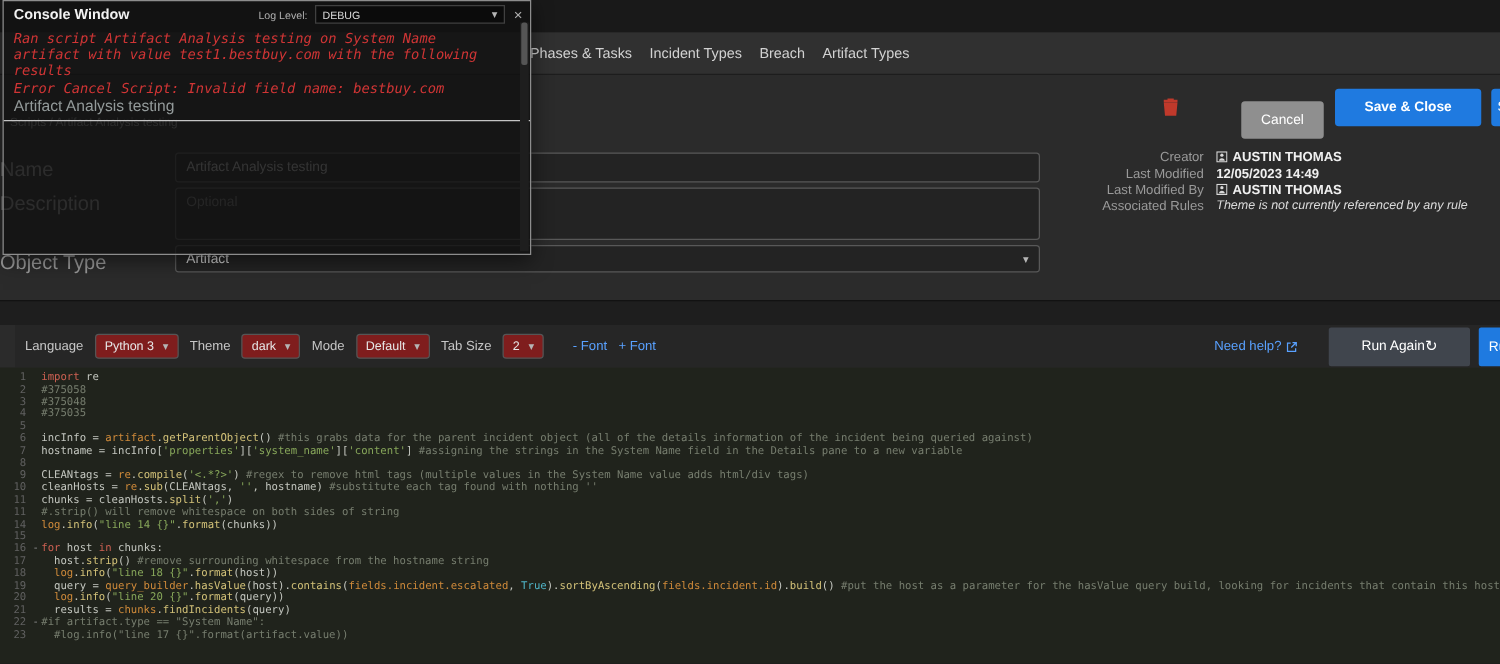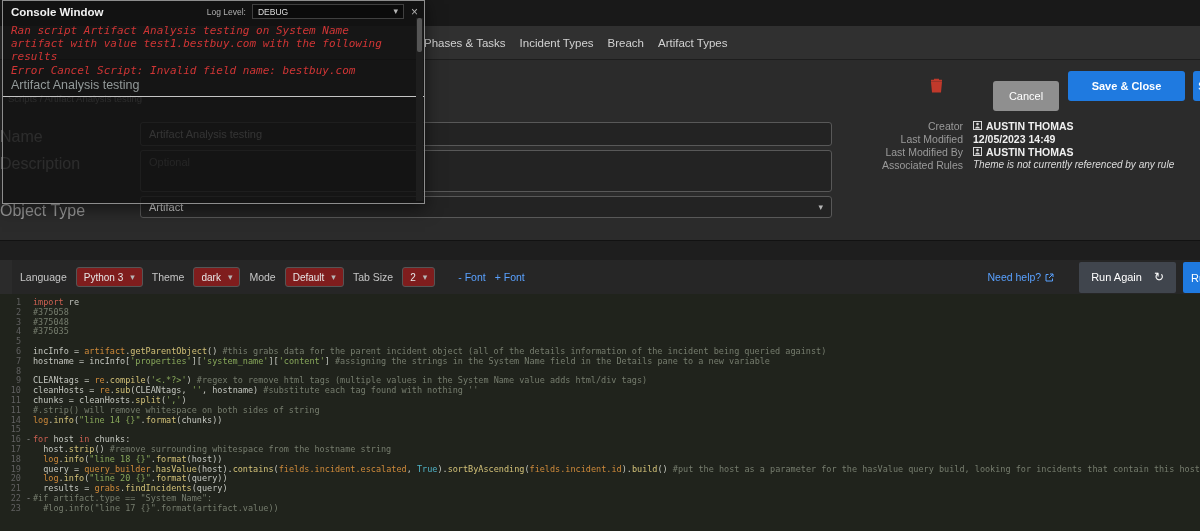--- a/index.html
+++ b/index.html
@@ -37,21 +37,21 @@
   .m-note{color:#dcdcdc;font-size:10px;font-style:italic;font-weight:normal}
 
   
   .divband{position:absolute;left:0;top:240px;width:100%;height:20px;background:#1e1e1e;border-top:1px solid #121212}
   .edtoolbar{position:absolute;left:12px;top:260px;width:100%;height:34px;background:#262626;display:flex;align-items:center;padding:0 8px;gap:9px}
   .t-label{color:#c6c6c6;font-size:10.5px}
   .t-select{height:20px;background:#7f1d1d;border:1px solid #555;border-radius:3px;color:#e6e6e6;font-size:10px;display:inline-flex;align-items:center;gap:7px;padding:0 7px;cursor:pointer;white-space:nowrap}
   .t-link{color:#59a1ff;font-size:10.5px;cursor:pointer;white-space:nowrap}
   .t-link.minus{margin-left:14px}
   .help-link{margin-left:auto;display:flex;align-items:center;gap:4px}
-  .btn-run{height:31px;background:#40454d;color:#fff;font-size:11px;border:none;border-radius:2px;display:flex;align-items:center;gap:12px;padding:0 12px;margin-left:16px;margin-right:28px;cursor:pointer;white-space:nowrap}
+  .btn-run{height:31px;background:#40454d;color:#fff;font-size:11px;border:none;border-radius:2px;display:flex;align-items:center;gap:0;padding:0 26px;margin-left:16px;margin-right:28px;cursor:pointer;white-space:nowrap}
   .refresh{font-size:12px;line-height:1}
   .btn-sliver-run{position:absolute;left:1183px;top:262px;width:60px;height:31px;background:#1f7ae0;color:#fff;border:none;border-radius:2px;text-align:left;padding-left:8px;font-size:11px;cursor:pointer}
 
   
   .editor{position:absolute;left:0;top:294px;width:100%;height:237px;background:#20231c;padding-top:4px;overflow:hidden}
   .code-line{display:flex;font-family:"DejaVu Sans Mono",monospace;font-size:8.5px;line-height:9.8px;white-space:pre}
   .ln{width:24px;text-align:right;color:#606060;flex:none;padding-right:3px}
   .fold{width:9px;color:#8a8a8a;flex:none;text-align:center}
   .code{white-space:pre}
   .tk-kw{color:#cc6052}
@@ -202,21 +202,21 @@
         <div class="code-line"><span class="ln">10</span><span class="fold"></span><span class="code"><span class="tk-pl">cleanHosts = </span><span class="tk-var">re</span><span class="tk-pl">.</span><span class="tk-fn">sub</span><span class="tk-pl">(CLEANtags, </span><span class="tk-str">''</span><span class="tk-pl">, hostname) </span><span class="tk-com">#substitute each tag found with nothing ''</span></span></div>
         <div class="code-line"><span class="ln">11</span><span class="fold"></span><span class="code"><span class="tk-pl">chunks = cleanHosts.</span><span class="tk-fn">split</span><span class="tk-pl">(</span><span class="tk-str">','</span><span class="tk-pl">)</span></span></div>
         <div class="code-line"><span class="ln">11</span><span class="fold"></span><span class="code"><span class="tk-com">#.strip() will remove whitespace on both sides of string</span></span></div>
         <div class="code-line"><span class="ln">14</span><span class="fold"></span><span class="code"><span class="tk-var">log</span><span class="tk-pl">.</span><span class="tk-fn">info</span><span class="tk-pl">(</span><span class="tk-str">"line 14 {}"</span><span class="tk-pl">.</span><span class="tk-fn">format</span><span class="tk-pl">(chunks))</span></span></div>
         <div class="code-line"><span class="ln">15</span><span class="fold"></span><span class="code"></span></div>
         <div class="code-line"><span class="ln">16</span><span class="fold">-</span><span class="code"><span class="tk-kw">for</span><span class="tk-pl"> host </span><span class="tk-kw">in</span><span class="tk-pl"> chunks:</span></span></div>
         <div class="code-line"><span class="ln">17</span><span class="fold"></span><span class="code"><span class="tk-pl">  host.</span><span class="tk-fn">strip</span><span class="tk-pl">() </span><span class="tk-com">#remove surrounding whitespace from the hostname string</span></span></div>
         <div class="code-line"><span class="ln">18</span><span class="fold"></span><span class="code"><span class="tk-pl">  </span><span class="tk-var">log</span><span class="tk-pl">.</span><span class="tk-fn">info</span><span class="tk-pl">(</span><span class="tk-str">"line 18 {}"</span><span class="tk-pl">.</span><span class="tk-fn">format</span><span class="tk-pl">(host))</span></span></div>
         <div class="code-line"><span class="ln">19</span><span class="fold"></span><span class="code"><span class="tk-pl">  query = </span><span class="tk-var">query_builder</span><span class="tk-pl">.</span><span class="tk-fn">hasValue</span><span class="tk-pl">(host).</span><span class="tk-fn">contains</span><span class="tk-pl">(</span><span class="tk-var">fields.incident.escalated</span><span class="tk-pl">, </span><span class="tk-atom">True</span><span class="tk-pl">).</span><span class="tk-fn">sortByAscending</span><span class="tk-pl">(</span><span class="tk-var">fields.incident.id</span><span class="tk-pl">).</span><span class="tk-fn">build</span><span class="tk-pl">() </span><span class="tk-com">#put the host as a parameter for the hasValue query build, looking for incidents that contain this host</span></span></div>
         <div class="code-line"><span class="ln">20</span><span class="fold"></span><span class="code"><span class="tk-pl">  </span><span class="tk-var">log</span><span class="tk-pl">.</span><span class="tk-fn">info</span><span class="tk-pl">(</span><span class="tk-str">"line 20 {}"</span><span class="tk-pl">.</span><span class="tk-fn">format</span><span class="tk-pl">(query))</span></span></div>
-        <div class="code-line"><span class="ln">21</span><span class="fold"></span><span class="code"><span class="tk-pl">  results = </span><span class="tk-var">grabs</span><span class="tk-pl">.</span><span class="tk-fn">findIncidents</span><span class="tk-pl">(query)</span></span></div>
+        <div class="code-line"><span class="ln">21</span><span class="fold"></span><span class="code"><span class="tk-pl">  results = </span><span class="tk-var">chunks</span><span class="tk-pl">.</span><span class="tk-fn">findIncidents</span><span class="tk-pl">(query)</span></span></div>
         <div class="code-line"><span class="ln">22</span><span class="fold">-</span><span class="code"><span class="tk-com">#if artifact.type == "System Name":</span></span></div>
         <div class="code-line"><span class="ln">23</span><span class="fold"></span><span class="code"><span class="tk-pl">  </span><span class="tk-com">#log.info("line 17 {}".format(artifact.value))</span></span></div>
       </div>
   </div>
 
   <div class="console">
     <div class="c-header">
       <span class="c-title">Console Window</span>
       <span class="c-loglabel">Log Level:</span>
       <span class="c-select">

